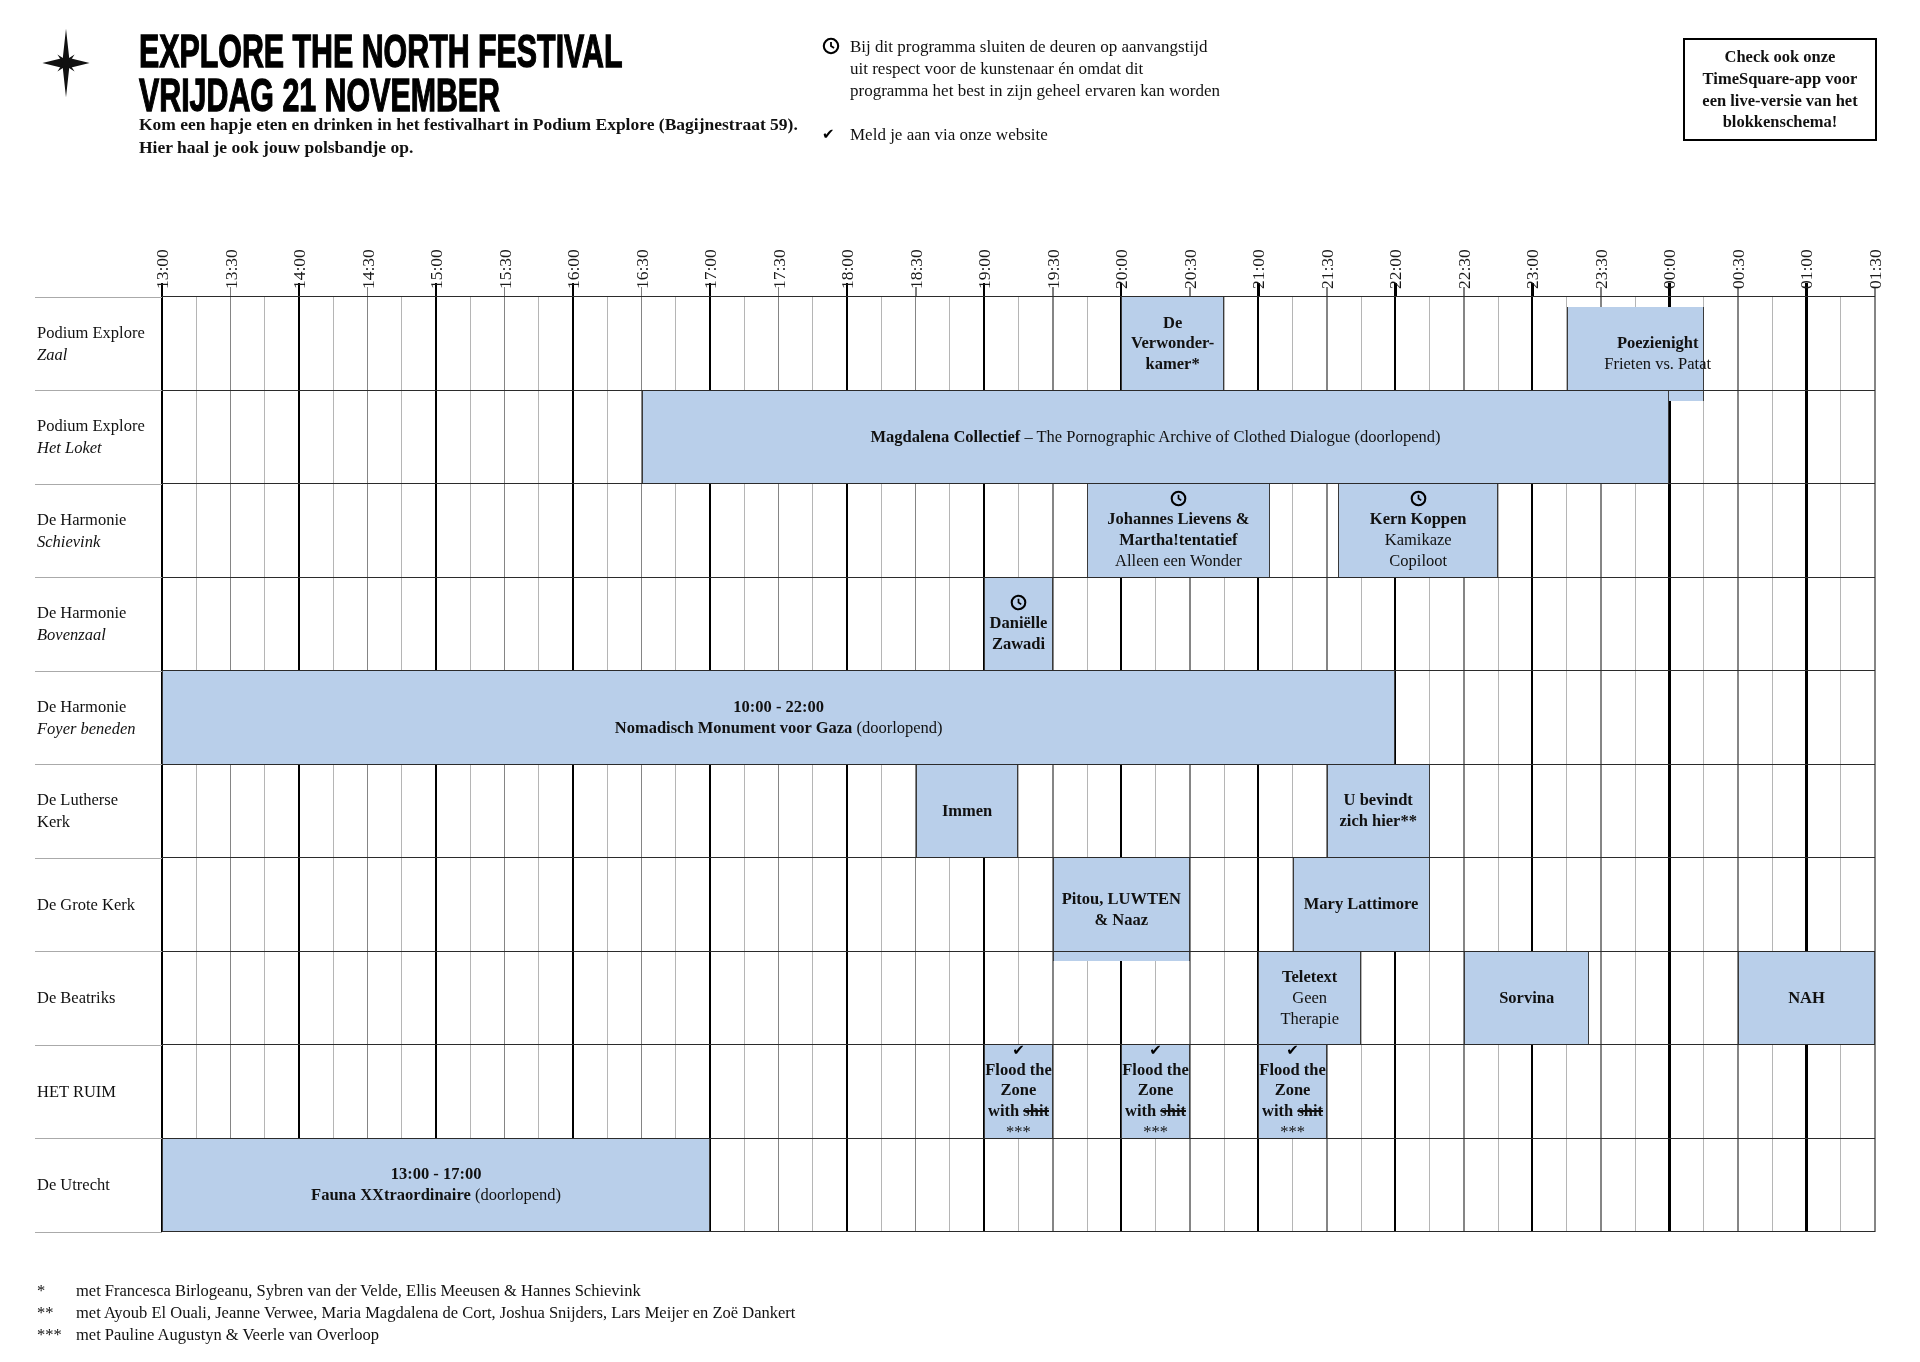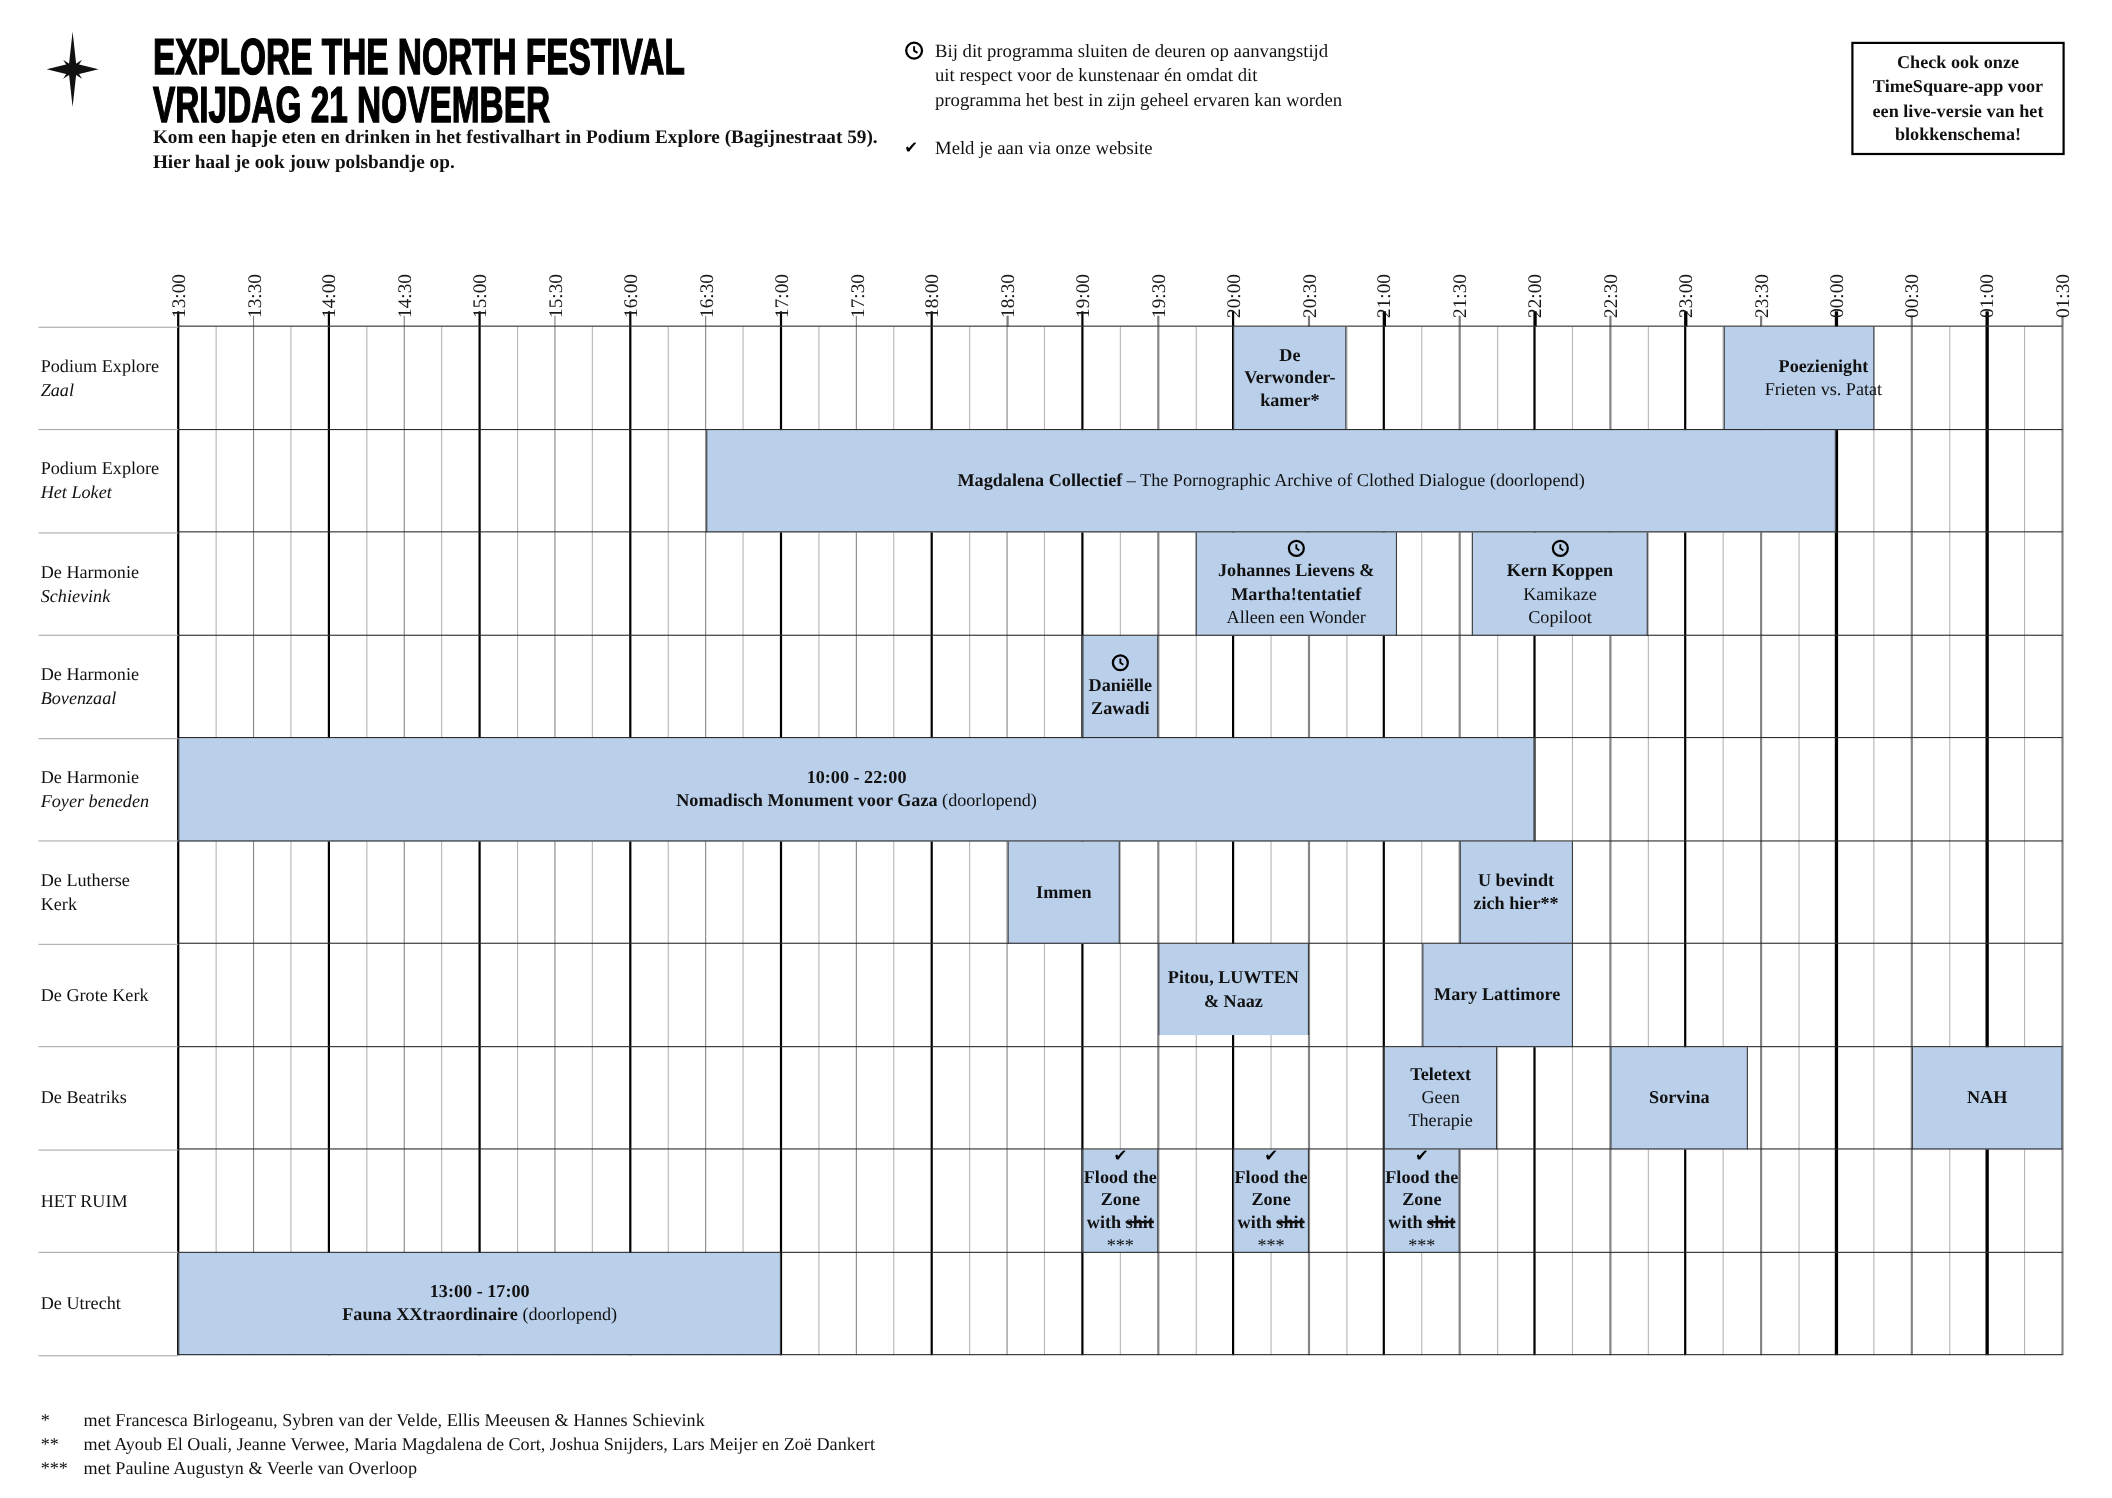--- a/index.html
+++ b/index.html
@@ -208,21 +208,21 @@
       <div class="hl" style="left: 162px; top: 1231.2px; width: 1713px;"></div>
       <div class="venue" style="top: 297px; height: 93.5px;">
         <div><span class="seg">Podium Explore</span></div>
         <div><span class="seg i">Zaal</span></div>
       </div>
       <div class="block" style="left: 1121.28px; top: 297px; width: 102.78px; height: 93.5px; background: rgb(185, 207, 234);">
         <div class="line"><span class="seg b">De</span></div>
         <div class="line"><span class="seg b">Verwonder-</span></div>
         <div class="line"><span class="seg b">kamer*</span></div>
       </div>
-      <div class="block" style="left: 1566.66px; top: 297px; width: 137.04px; height: 93.5px; background: rgb(185, 207, 234); padding-left: 45px;">
+      <div class="block" style="left: 1566.66px; top: 307px; width: 137.04px; height: 93.5px; background: rgb(185, 207, 234); padding-left: 45px;">
         <div class="line"><span class="seg b">Poezienight</span></div>
         <div class="line"><span class="seg">Frieten vs. Patat</span></div>
       </div>
       <div class="venue" style="top: 390.5px; height: 93.5px;">
         <div><span class="seg">Podium Explore</span></div>
         <div><span class="seg i">Het Loket</span></div>
       </div>
       <div class="block" style="left: 641.64px; top: 390.5px; width: 1027.8px; height: 93.5px; background: rgb(185, 207, 234);">
         <div class="line"><span class="seg b">Magdalena Collectief</span><span class="seg"> – The Pornographic Archive of Clothed Dialogue (doorlopend)</span></div>
       </div>
@@ -275,21 +275,21 @@
       <div class="block" style="left: 915.72px; top: 764.5px; width: 102.78px; height: 93.5px; background: rgb(185, 207, 234);">
         <div class="line"><span class="seg b">Immen</span></div>
       </div>
       <div class="block" style="left: 1326.84px; top: 764.5px; width: 102.78px; height: 93.5px; background: rgb(185, 207, 234);">
         <div class="line"><span class="seg b">U bevindt</span></div>
         <div class="line"><span class="seg b">zich hier**</span></div>
       </div>
       <div class="venue" style="top: 858px; height: 93.5px;">
         <div><span class="seg">De Grote Kerk</span></div>
       </div>
-      <div class="block" style="left: 1052.76px; top: 858px; width: 137.04px; height: 83px; background: rgb(185, 207, 234);">
+      <div class="block" style="left: 1052.76px; top: 858px; width: 137.04px; height: 103px; background: rgb(185, 207, 234);">
         <div class="line"><span class="seg b">Pitou, LUWTEN</span></div>
         <div class="line"><span class="seg b">&amp; Naaz</span></div>
       </div>
       <div class="block" style="left: 1292.58px; top: 858px; width: 137.04px; height: 93.5px; background: rgb(185, 207, 234);">
         <div class="line"><span class="seg b">Mary Lattimore</span></div>
       </div>
       <div class="venue" style="top: 951.5px; height: 93.5px;">
         <div><span class="seg">De Beatriks</span></div>
       </div>
       <div class="block" style="left: 1258.32px; top: 951.5px; width: 102.78px; height: 93.5px; background: rgb(185, 207, 234);">

